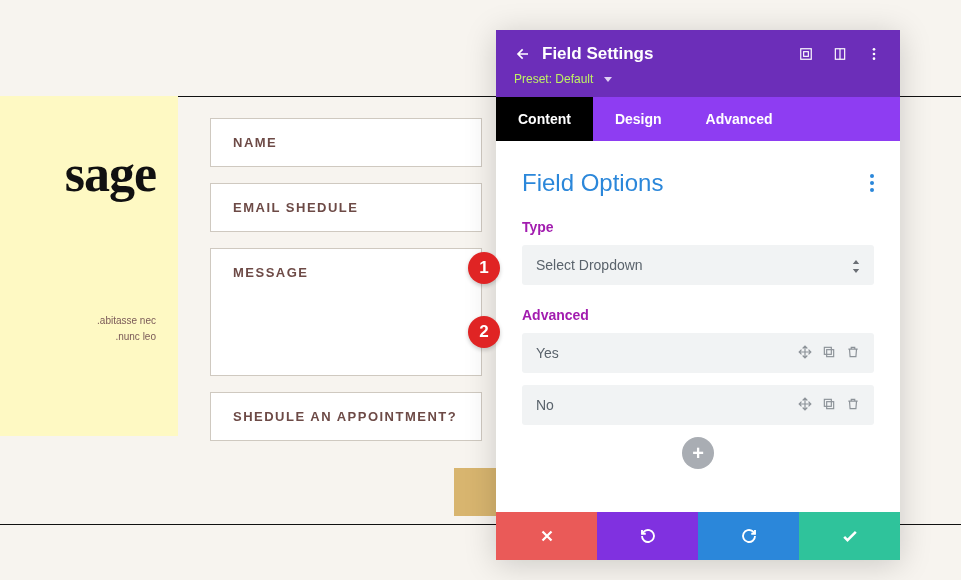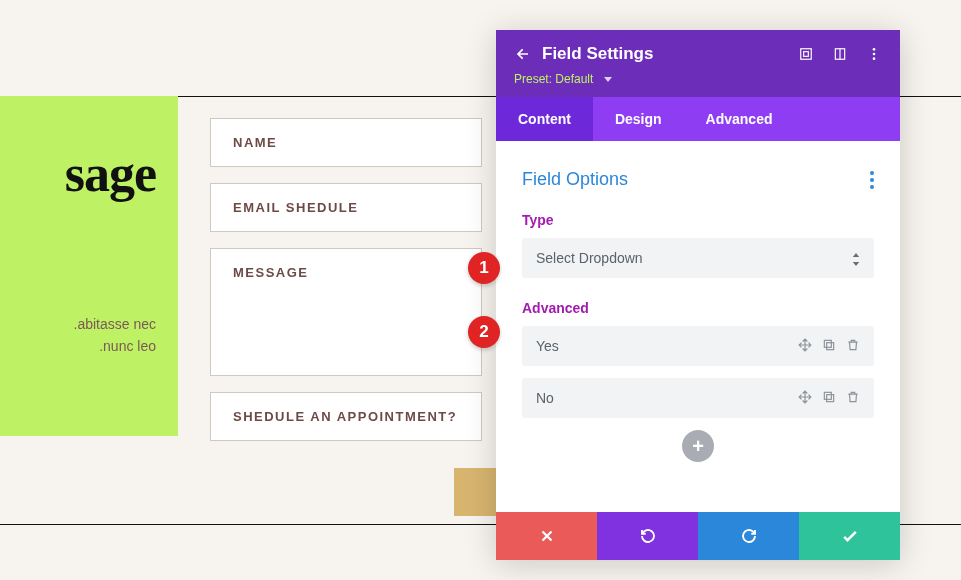--- a/index.html
+++ b/index.html
@@ -30,37 +30,37 @@
     left:0; right:0; bottom:55px;
     border-top:1px solid #111;
   }
 
   .left-card {
     position: absolute;
     left: 0;
     top: 96px;
     width: 178px;
     height: 340px;
-    background: #bef264;
+    background: #fef9c3;
     padding: 18px 22px;
   }
   .left-card h1 {
     font-family: Georgia, "Times New Roman", serif;
     font-size: 52px;
     font-weight: 700;
     color: #111;
     margin-top: 30px;
     letter-spacing: -1px;
     white-space: nowrap;
     direction: rtl;
     overflow: hidden;
   }
   .left-card p {
     margin-top: 110px;
-    font-size: 14px;
+    font-size: 10px;
     color: #7a5a58;
     line-height: 1.6;
     white-space: nowrap;
     direction: rtl;
     overflow: hidden;
   }
 
   .form-col {
     position: absolute;
     left: 210px;
@@ -143,33 +143,33 @@
     display: flex;
   }
   .tab {
     padding: 14px 22px;
     color: #fff;
     font-size: 14px;
     font-weight: 600;
     cursor: pointer;
   }
   .tab.active {
-    background: #6d28d9;
+    background: #000000;
   }
 
   .panel-body {
     flex: 1;
     background: #fff;
     padding: 28px 26px 0;
     overflow: hidden;
     position: relative;
   }
   .section-title {
     color: #2b87da;
-    font-size: 18px;
+    font-size: 24px;
     font-weight: 500;
     display: flex;
     align-items: center;
   }
   .section-title .dots {
     margin-left: auto;
   }
   .dots-v {
     width: 4px;
     display: flex;

